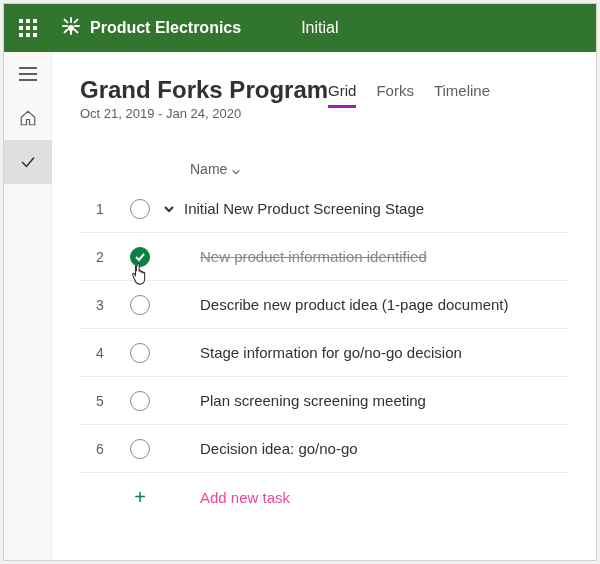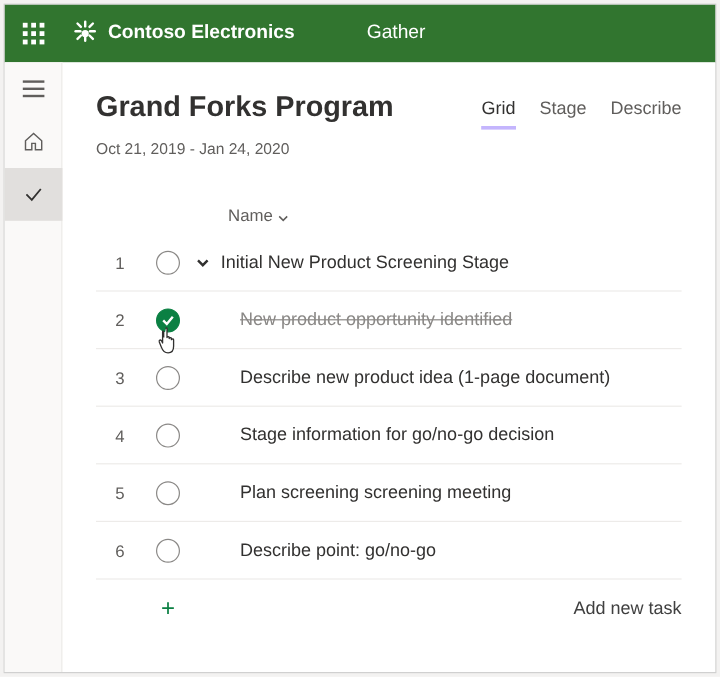--- a/index.html
+++ b/index.html
@@ -102,44 +102,43 @@
   .hamburger span { height: 2px; background: #605e5c; }
   .home-svg, .check-svg { width: 18px; height: 18px; }
   .main {
     flex: 1;
     padding: 24px 28px 0 28px;
     display: flex;
     flex-direction: column;
   }
   .header-row {
     display: flex;
-    justify-content: space-between;
     align-items: flex-start;
   }
   .title-block h1 {
     font-size: 24px;
     font-weight: 700;
     color: #323130;
   }
   .title-block .dates {
     font-size: 13px;
     color: #605e5c;
-    margin-top: 12px;
+    margin-top: 2px;
   }
   .tabs {
     display: flex;
     gap: 20px;
     font-size: 15px;
     color: #605e5c;
     margin-top: 6px;
   }
   .tab { cursor: pointer; padding-bottom: 6px; }
   .tab.active {
     color: #323130;
-    border-bottom: 3px solid #c4b5fd;
+    border-bottom: 3px solid #a21caf;
     font-weight: 400;
   }
   .column-head {
     margin-top: 40px;
     padding-left: 110px;
     display: flex;
     align-items: flex-end;
     gap: 4px;
     color: #605e5c;
     font-size: 14px;
@@ -200,23 +199,22 @@
     border-bottom: none;
   }
   .row.add .plus {
     width: 40px; display: flex; justify-content: center;
     color: #0b8043;
     font-size: 20px;
     font-weight: 300;
     cursor: pointer;
   }
   .row.add .text {
-    color: #404040;
+    color: #ec4899;
     padding-left: 40px;
-    text-align: right;
   }
   .cursor-hand {
     position: absolute;
     top: 14px;
     left: 10px;
     pointer-events: none;
   }
   .cursor-hand svg { width: 22px; height: 26px; }
 </style>
 </head>
@@ -242,23 +240,23 @@
         <div class="dot d1"></div>
         <div class="bar b1"></div>
           <div class="bar b2"></div>
         <div class="bar b3"></div>
           <div class="bar b4"></div>
         <div class="bar b5"></div>
           <div class="bar b6"></div>
         <div class="bar b7"></div>
           <div class="bar b8"></div>
       </div>
-      <span>Contoso Electronics</span>
+      <span>Product Electronics</span>
     </div>
-    <div class="appname">Gather</div>
+    <div class="appname">Initial</div>
   </div>
 
   <div class="body">
     <div class="sidebar">
       <div class="sb-item">
         <div class="hamburger">
           <span></span>
             <span></span>
             <span></span>
         </div>
@@ -276,22 +274,22 @@
     </div>
 
     <div class="main">
       <div class="header-row">
         <div class="title-block">
           <h1>Grand Forks Program</h1>
           <div class="dates">Oct 21, 2019 - Jan 24, 2020</div>
         </div>
         <div class="tabs">
           <div class="tab active">Grid</div>
-          <div class="tab">Stage</div>
-          <div class="tab">Describe</div>
+          <div class="tab">Forks</div>
+          <div class="tab">Timeline</div>
         </div>
       </div>
 
       <div class="column-head">
         <span>Name</span>
         <svg class="chevron" viewBox="0 0 12 12" fill="none" stroke="#605e5c" stroke-width="1.5">
           <path d="M2 4 L6 8 L10 4"></path>
         </svg>
       </div>
 
@@ -317,21 +315,21 @@
               <svg viewBox="0 0 12 12" fill="none" stroke="#fff" stroke-width="2">
                 <path d="M2 6 L5 9 L10 3"></path>
               </svg>
             </div>
             <div class="cursor-hand">
               <svg viewBox="0 0 24 28">
                 <path d="M9 3 C9 2 10 2 10 3 V11 C10 10 12 10 12 11 V12 C12 11 14 11 14 12 V13 C14 12 16 12 16 13 V19 C16 23 14 25 11 25 C8 25 6 23 5 20 L3 15 C2.5 13.5 4 12.5 5 14 L6 16 V6 C6 5 7 5 7 6 V11" fill="#fff" stroke="#323130" stroke-width="1.2" stroke-linejoin="round"></path>
               </svg>
             </div>
           </div>
-          <div class="text">New product opportunity identified</div>
+          <div class="text">New product information identified</div>
         </div>
 
         <div class="row child">
           <div class="num">3</div>
           <div class="circle-wrap">
             <div class="circle"></div>
           </div>
           <div class="text">Describe new product idea (1-page document)</div>
         </div>
 
@@ -349,21 +347,21 @@
             <div class="circle"></div>
           </div>
           <div class="text">Plan screening screening meeting</div>
         </div>
 
         <div class="row child">
           <div class="num">6</div>
           <div class="circle-wrap">
             <div class="circle"></div>
           </div>
-          <div class="text">Describe point: go/no-go</div>
+          <div class="text">Decision idea: go/no-go</div>
         </div>
 
         <div class="row child add">
           <div class="num"></div>
           <div class="plus">+</div>
           <div class="text">Add new task</div>
         </div>
 
       </div>
     </div>

